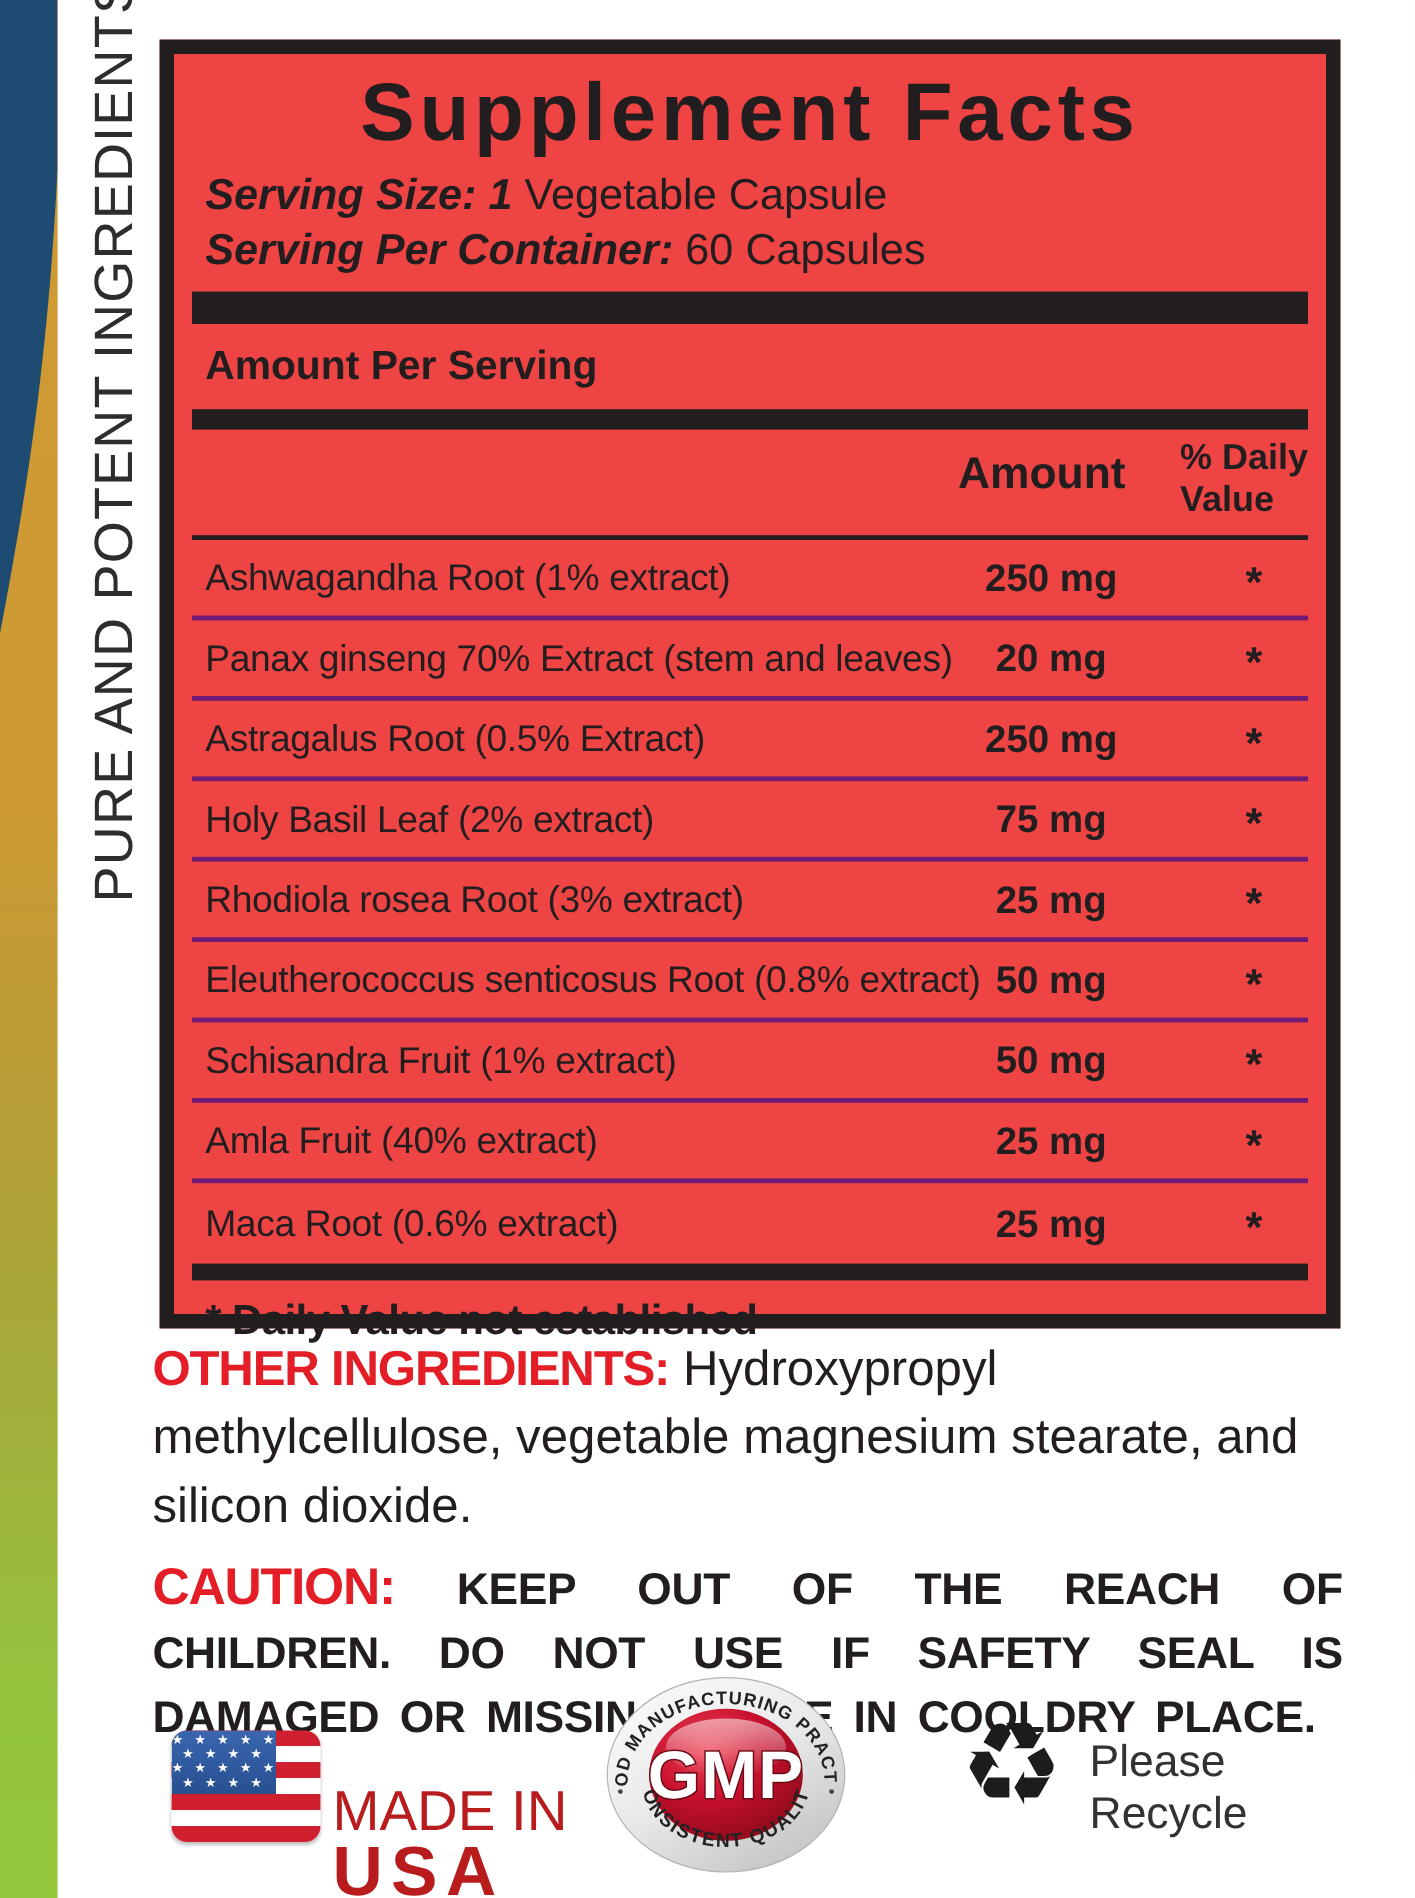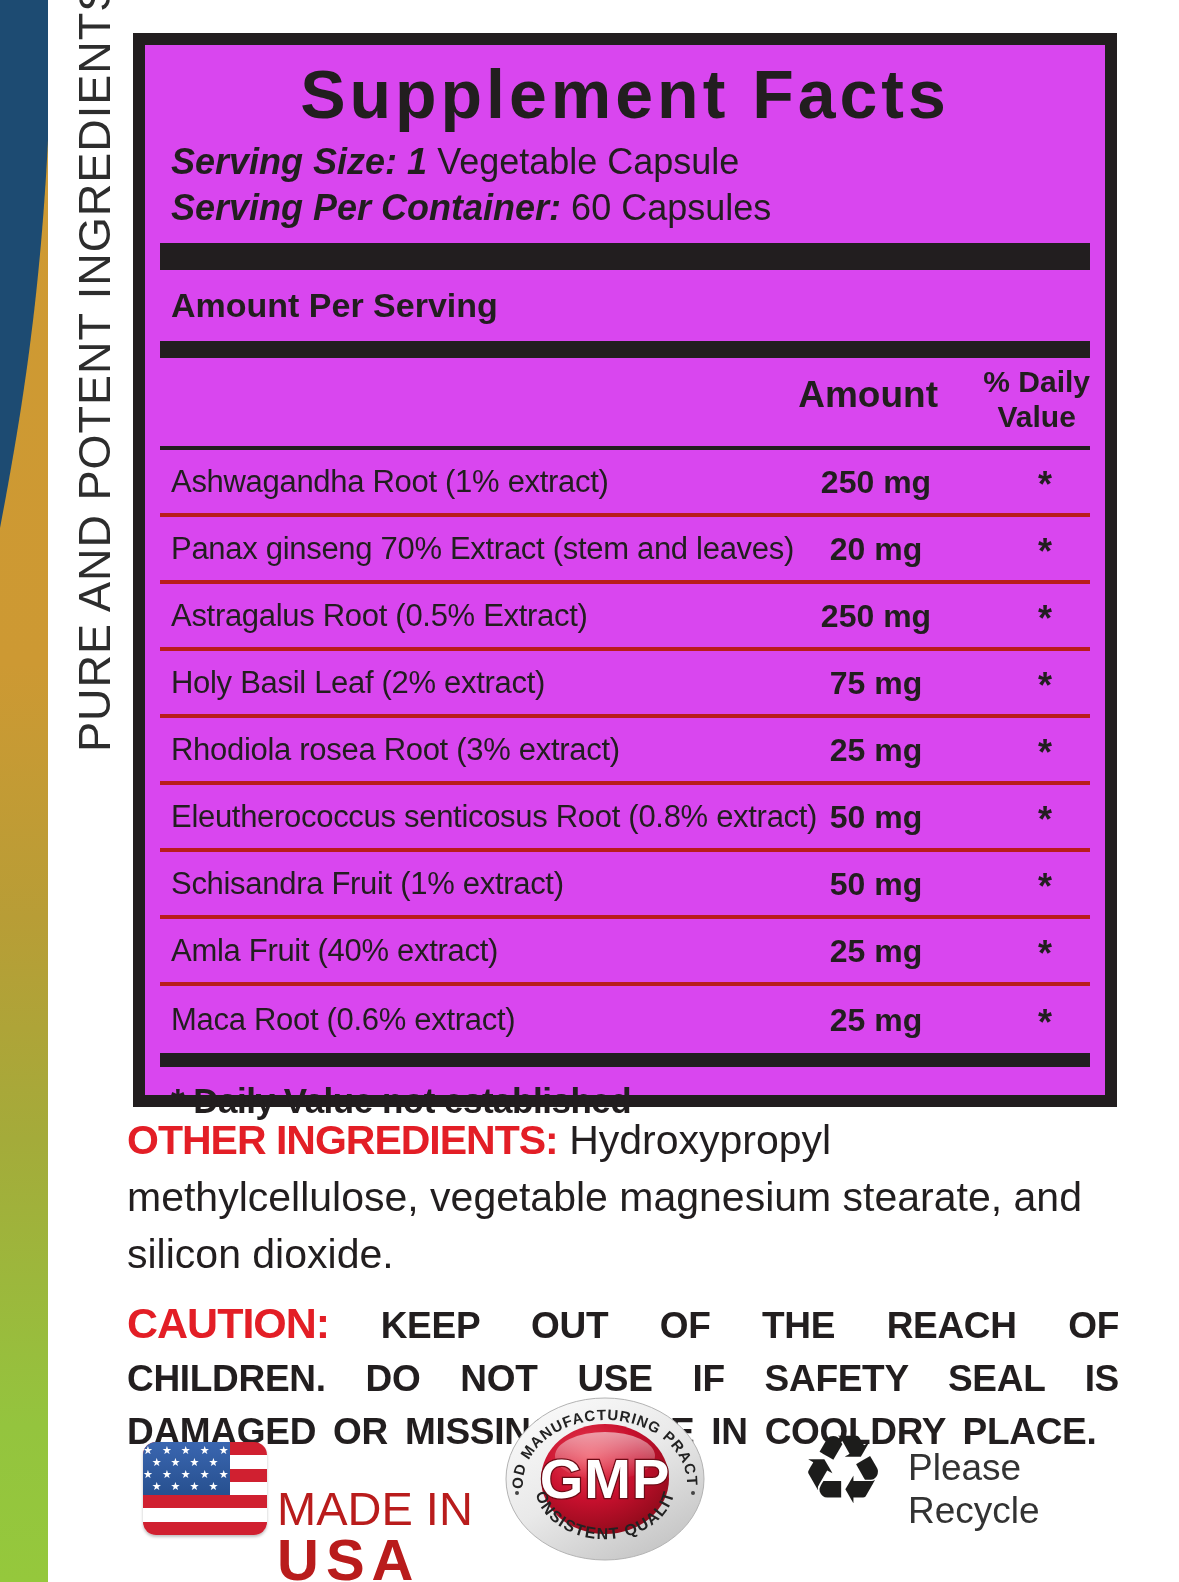--- a/index.html
+++ b/index.html
@@ -14,35 +14,35 @@
   .side-strip svg{position:absolute;left:0;top:0;}
 
   
   .side-text{position:absolute;left:56px;top:36px;height:716px;width:78px;
      writing-mode:vertical-rl;transform:rotate(180deg);
      font-size:45px;letter-spacing:1px;color:#2d2d2d;white-space:nowrap;
      display:flex;align-items:center;}
 
   
   .facts-box{position:absolute;left:133px;top:33px;width:984px;height:1074px;
-     border:12px solid #221e1f;background:#d946ef;box-sizing:border-box;}
+     border:12px solid #221e1f;background:#ef4444;box-sizing:border-box;}
   .facts-inner{padding:0 15px;}
   .sf-title{text-align:center;font-weight:700;font-size:68px;letter-spacing:4px;
      margin-top:14px;line-height:70px;}
   .serving-block{padding-left:11px;margin-top:10px;font-size:36px;line-height:46px;}
   .serving-block .b{font-weight:700;font-style:italic;}
   .bar{background:#221e1f;}
   .bar-thick{height:27px;margin-top:12px;}
   .aps{padding-left:11px;font-weight:700;font-size:34px;margin-top:16px;margin-bottom:16px;}
   .bar-mid{height:17px;}
   .thead{position:relative;height:88px;}
   .amount-h{position:absolute;right:152px;top:16px;font-weight:700;font-size:37px;}
-  .dv-h{position:absolute;right:0;top:6px;font-weight:700;font-size:30px;line-height:35px;text-align:center;}
+  .dv-h{position:absolute;right:0;top:6px;font-weight:700;font-size:30px;line-height:35px;text-align:left;}
   .hairline{height:4px;background:#221e1f;}
-  .t-row{position:relative;height:67px;border-bottom:4px solid #b91c1c;box-sizing:border-box;}
+  .t-row{position:relative;height:67px;border-bottom:4px solid #701a75;box-sizing:border-box;}
   .t-row:last-child{border-bottom:none;}
   .rname{position:absolute;left:11px;top:50%;transform:translateY(-50%);
      font-size:31px;letter-spacing:-0.3px;white-space:nowrap;}
   .ramt{position:absolute;right:114px;top:50%;transform:translateY(-50%);
      width:200px;text-align:center;font-weight:700;font-size:32px;white-space:nowrap;}
   .rdv{position:absolute;right:25px;top:50%;transform:translateY(-42%);
      width:40px;text-align:center;font-weight:700;font-size:36px;}
   .bar-bottom{height:14px;}
   .footnote{padding-left:11px;padding-top:14px;font-weight:700;font-size:35px;letter-spacing:-0.5px;}
 

